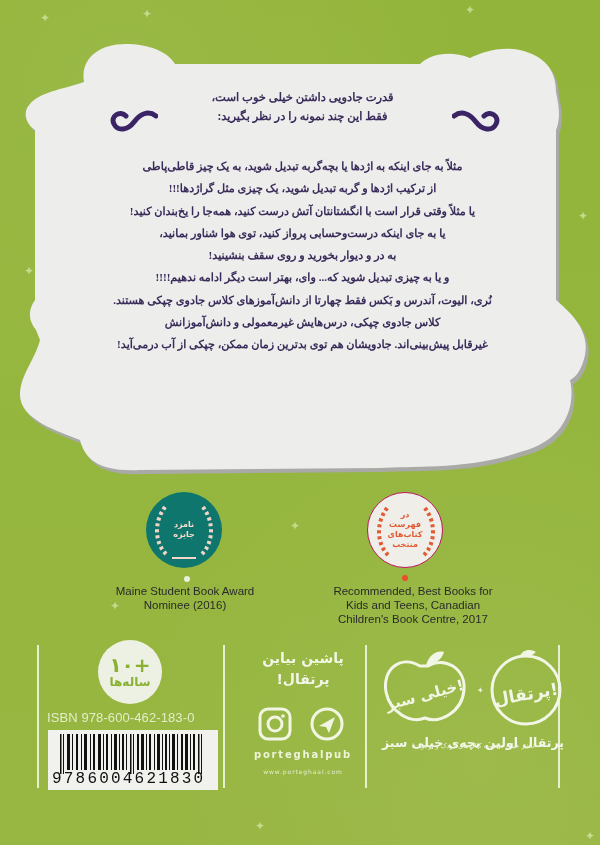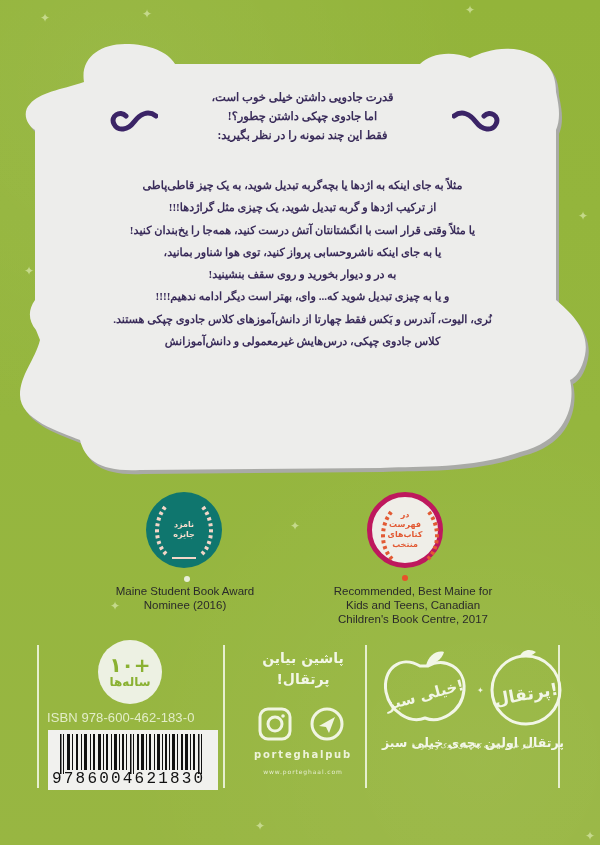--- a/index.html
+++ b/index.html
@@ -31,21 +31,21 @@
     .swirl { position: absolute; }
 
     
     .award { position: absolute; text-align: center; color: #2a2a2a; font-family: "Liberation Sans", sans-serif; font-size: 11.5px; line-height: 14px; }
     .badge {
       position: absolute; width: 76px; height: 76px; border-radius: 50%;
       display: flex; align-items: center; justify-content: center;
       direction: rtl; font-size: 8px; font-weight: bold; text-align: center; line-height: 10px;
     }
     .badge-red { background: #0f766e; color: #f7dccd; }
-    .badge-white { background: #efeee8; color: #e25a34; border: 5px solid #be185d; }
+    .badge-white { background: #efeee8; color: #e25a34; border: 1px solid #be185d; }
     .badge svg { position: absolute; left: 0; top: 0; }
     .badge span { position: relative; z-index: 1; width: 40px; }
     .dot { position: absolute; width: 6px; height: 6px; border-radius: 50%; }
 
     
     .divider { position: absolute; width: 1.5px; background: #e6efcf; top: 645px; height: 143px; }
 
     .age-circle {
       position: absolute; left: 98px; width: 64px; height: 64px; top: 640px;
       border-radius: 50%; background: #edf1e3; color: #8ab132;
@@ -93,32 +93,32 @@
   <svg class="swirl" style="left:110px;top:106px;" width="48" height="30" viewBox="0 0 48 30">
     <path d="M 46 10 C 38 4, 30 8, 24 16 C 18 24, 8 26, 4 18 C 0 10, 10 4, 16 10" fill="none" stroke="#3b2466" stroke-width="5" stroke-linecap="round"></path>
   </svg>
   <svg class="swirl" style="left:452px;top:106px;" width="48" height="30" viewBox="0 0 48 30">
     <path d="M 2 10 C 10 4, 18 8, 24 16 C 30 24, 40 26, 44 18 C 48 10, 38 4, 32 10" fill="none" stroke="#3b2466" stroke-width="5" stroke-linecap="round"></path>
   </svg>
 
   <div class="cloud-text">
     <div class="intro">
       <div>قدرت جادویی داشتن خیلی خوب است،</div>
-      <div>اما جادوی چپکی داشتن چطور؟!</div>
       <div>فقط این چند نمونه را در نظر بگیرید:</div>
     </div>
     <div class="body-lines">
       <div>مثلاً به جای اینکه به اژدها یا بچه‌گربه تبدیل شوید، به یک چیز قاطی‌پاطی</div>
       <div>از ترکیب اژدها و گربه تبدیل شوید، یک چیزی مثل گراژدها!!!</div>
       <div>یا مثلاً وقتی قرار است با انگشتانتان آتش درست کنید، همه‌جا را یخ‌بندان کنید!</div>
-      <div>یا به جای اینکه ناشر‌وحسابی پرواز کنید، توی هوا شناور بمانید،</div>
+      <div>یا به جای اینکه درست‌وحسابی پرواز کنید، توی هوا شناور بمانید،</div>
       <div>به در و دیوار بخورید و روی سقف بنشینید!</div>
       <div>و یا به چیزی تبدیل شوید که... وای، بهتر است دیگر ادامه ندهیم!!!!</div>
       <div>نُری، الیوت، آندرس و بَکس فقط چهارتا از دانش‌آموزهای کلاس جادوی چپکی هستند.</div>
       <div>کلاس جادوی چپکی، درس‌هایش غیرمعمولی و دانش‌آموزانش</div>
+      <div>غیرقابل پیش‌بینی‌اند. جادویشان هم توی بدترین زمان ممکن، چپکی از آب درمی‌آید!</div>
     </div>
   </div>
 </div>
 
 <div class="badge badge-red" style="left:146px;top:492px;">
   <svg width="76" height="76" viewBox="0 0 76 76">
     <path d="M 20 62 C 8 50, 8 28, 20 14" fill="none" stroke="#f3d6c8" stroke-width="4" stroke-dasharray="3 3"></path>
     <path d="M 56 62 C 68 50, 68 28, 56 14" fill="none" stroke="#f3d6c8" stroke-width="4" stroke-dasharray="3 3"></path>
     <path d="M 26 66 L 50 66" stroke="#f3d6c8" stroke-width="2"></path>
   </svg>
@@ -132,21 +132,21 @@
 
 <div class="badge badge-white" style="left:367px;top:492px;">
   <svg width="76" height="76" viewBox="0 0 76 76">
     <path d="M 20 62 C 8 50, 8 28, 20 14" fill="none" stroke="#e25a34" stroke-width="4" stroke-dasharray="3 3"></path>
     <path d="M 56 62 C 68 50, 68 28, 56 14" fill="none" stroke="#e25a34" stroke-width="4" stroke-dasharray="3 3"></path>
   </svg>
   <span>در فهرست کتاب‌های منتخب</span>
 </div>
 <div class="dot" style="left:402px;top:575px;background:#e8502a;"></div>
 <div class="award" style="left:318px;top:584px;width:190px;">
-  <div>Recommended, Best Maine for</div>
+  <div>Recommended, Best Books for</div>
   <div>Kids and Teens, Canadian</div>
   <div>Children's Book Centre, 2017</div>
 </div>
 
 <div class="divider" style="left:37px;"></div>
 <div class="divider" style="left:223px;"></div>
 <div class="divider" style="left:365px;"></div>
 <div class="divider" style="left:558px;"></div>
 
 <div class="age-circle">

